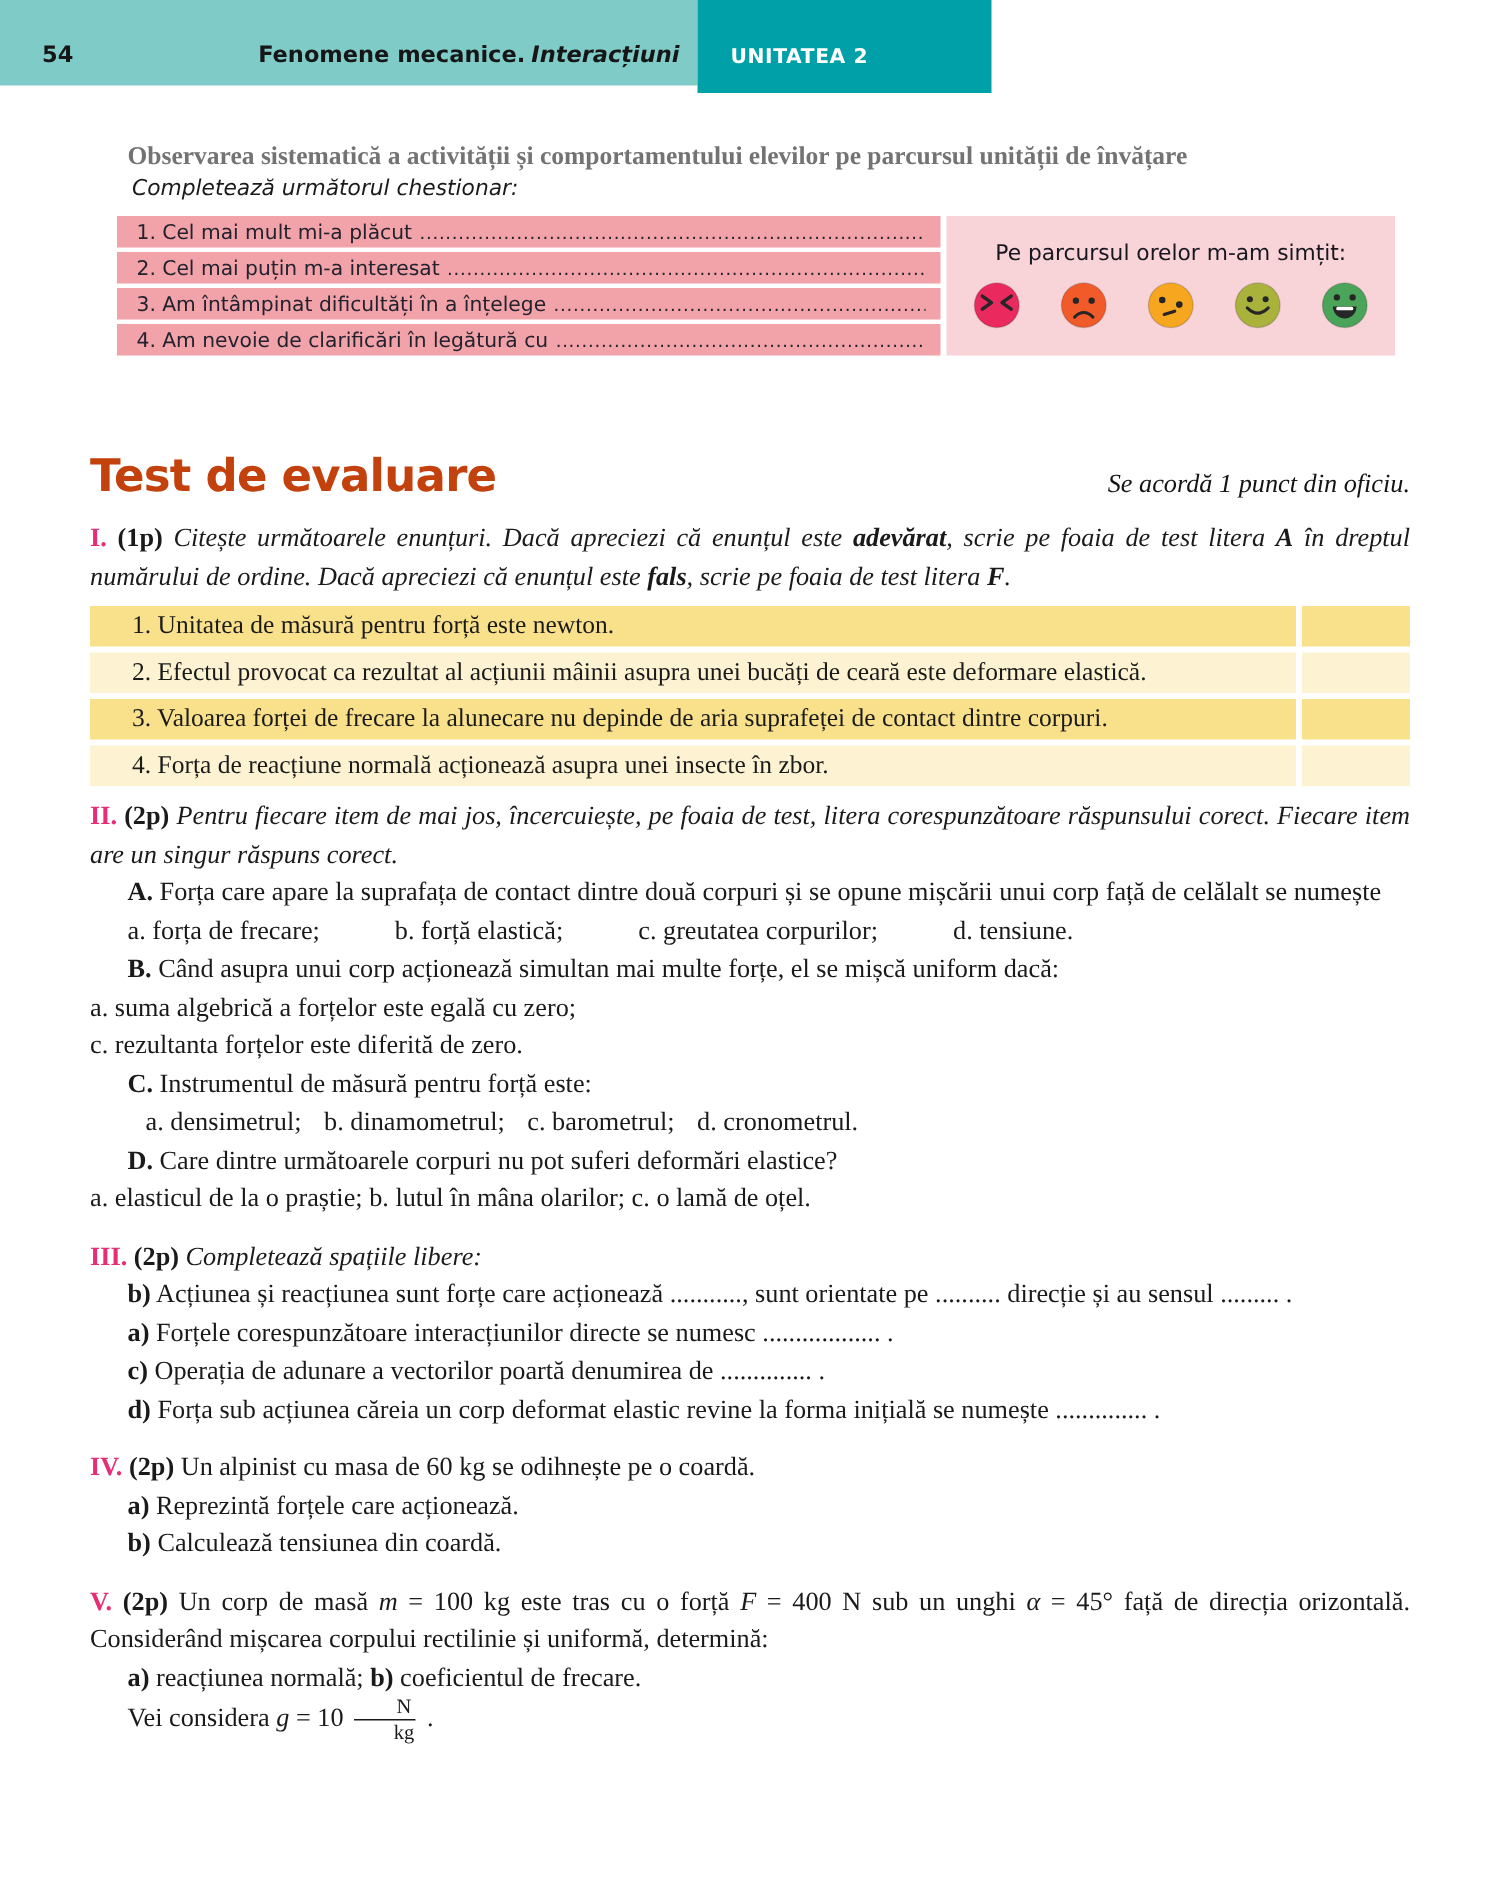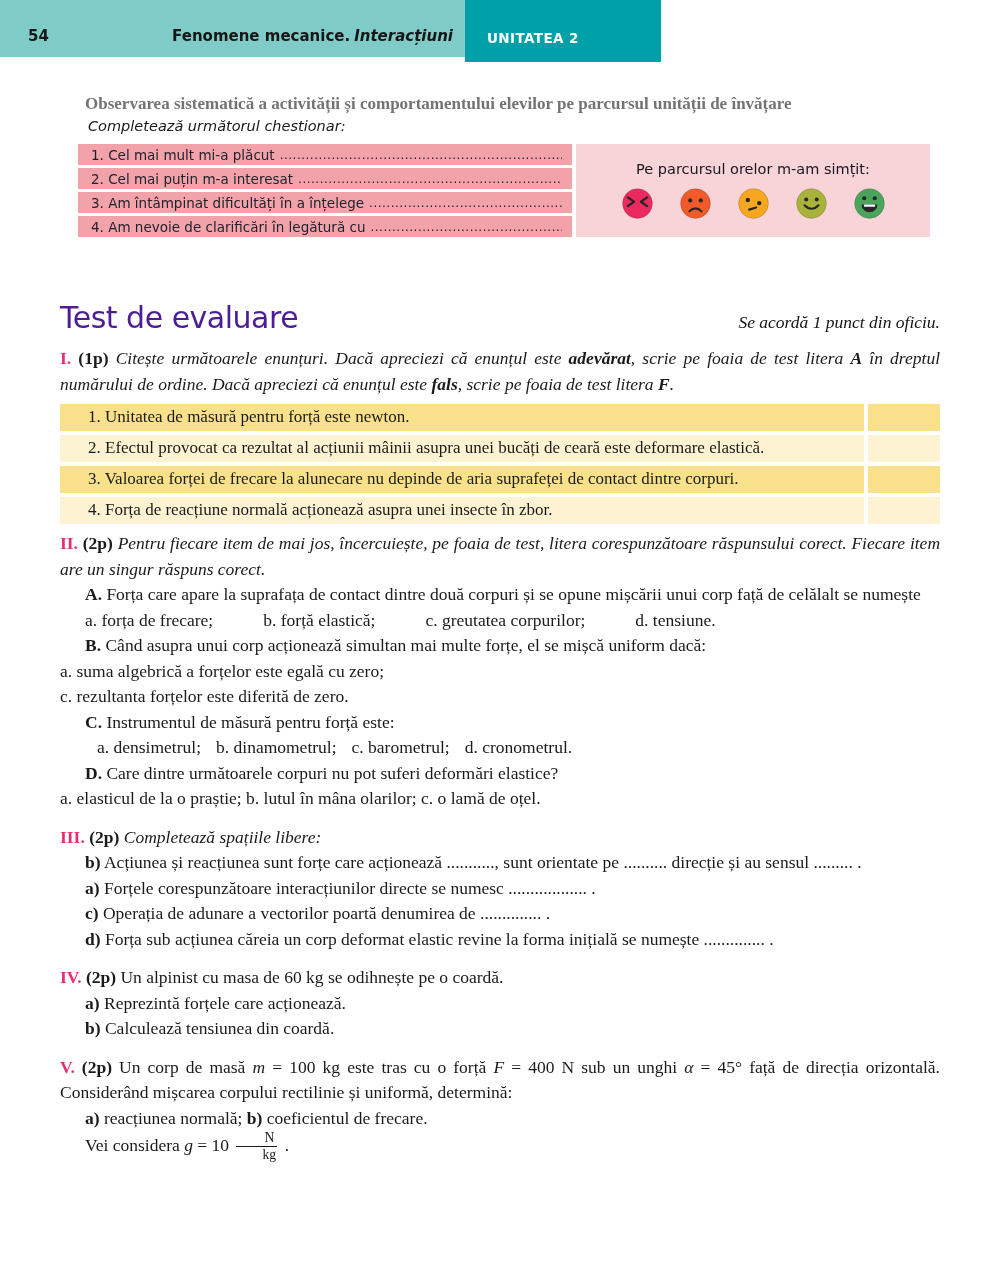--- a/index.html
+++ b/index.html
@@ -20,35 +20,35 @@
   .band-rest{flex:1;}
 
   
   .content{padding:0 60px;}
 
   .obs-title{margin:32px 0 0 25px;font-weight:bold;font-size:17px;color:#737373;}
   .obs-subtitle{margin:4px 0 0 28px;font-family:"DejaVu Sans",sans-serif;font-style:italic;
                 font-size:14.5px;color:#1a1a1a;}
 
   .questionnaire{margin:10px 0 0 18px;display:flex;gap:4px;width:852px;}
-  .q-rows{width:494px;display:flex;flex-direction:column;gap:3px;}
+  .q-rows{width:549px;display:flex;flex-direction:column;gap:3px;}
   .q-row{background:#f2a3a9;height:21px;display:flex;align-items:center;
          padding:0 10px 0 13px;font-family:"DejaVu Sans",sans-serif;font-size:13.5px;color:#22222e;}
   .q-dots{flex:1;overflow:hidden;white-space:nowrap;margin-left:5px;font-size:12px;
           letter-spacing:.5px;color:#22222e;}
   .feelings-box{flex:1;background:#f8d3d7;display:flex;flex-direction:column;align-items:center;
                 justify-content:center;gap:9px;padding:8px 0;}
   .feelings-title{font-family:"DejaVu Sans",sans-serif;font-size:14.5px;color:#17171f;}
   .emoji-row{display:flex;gap:23px;}
   .emoji-row svg{display:block;}
 
   
   .test-header{margin-top:66px;display:flex;justify-content:space-between;align-items:flex-end;}
-  .test-title{font-family:"DejaVu Sans",sans-serif;font-weight:normal;font-size:30px;
-              color:#4c1d95;letter-spacing:-.5px;line-height:1;text-align:right;}
+  .test-title{font-family:"DejaVu Sans",sans-serif;font-weight:bold;font-size:30px;
+              color:#c2410c;letter-spacing:-.5px;line-height:1;text-align:right;}
   .test-note{font-style:italic;font-size:17.5px;color:#141414;}
 
   
   .para{font-size:17.5px;line-height:25.5px;margin:0;}
   .just{text-align:justify;}
   .indent{text-indent:25px;}
   .t-b{font-weight:bold;}
   .t-i{font-style:italic;}
   .t-bi{font-weight:bold;font-style:italic;}
   .t-ri{font-style:italic;}

